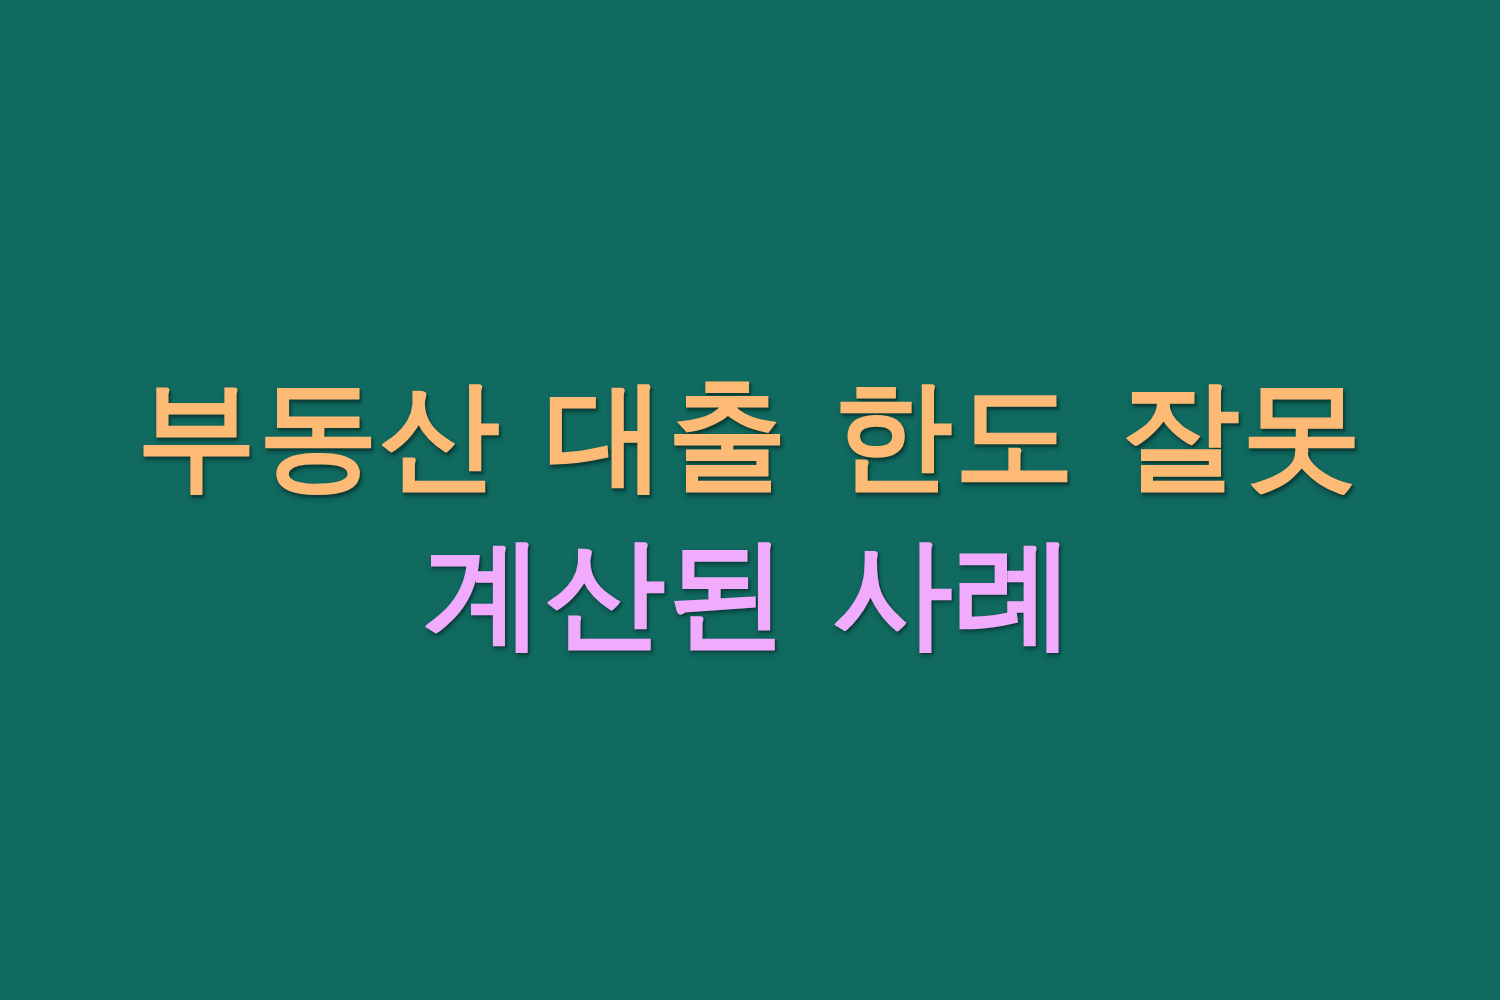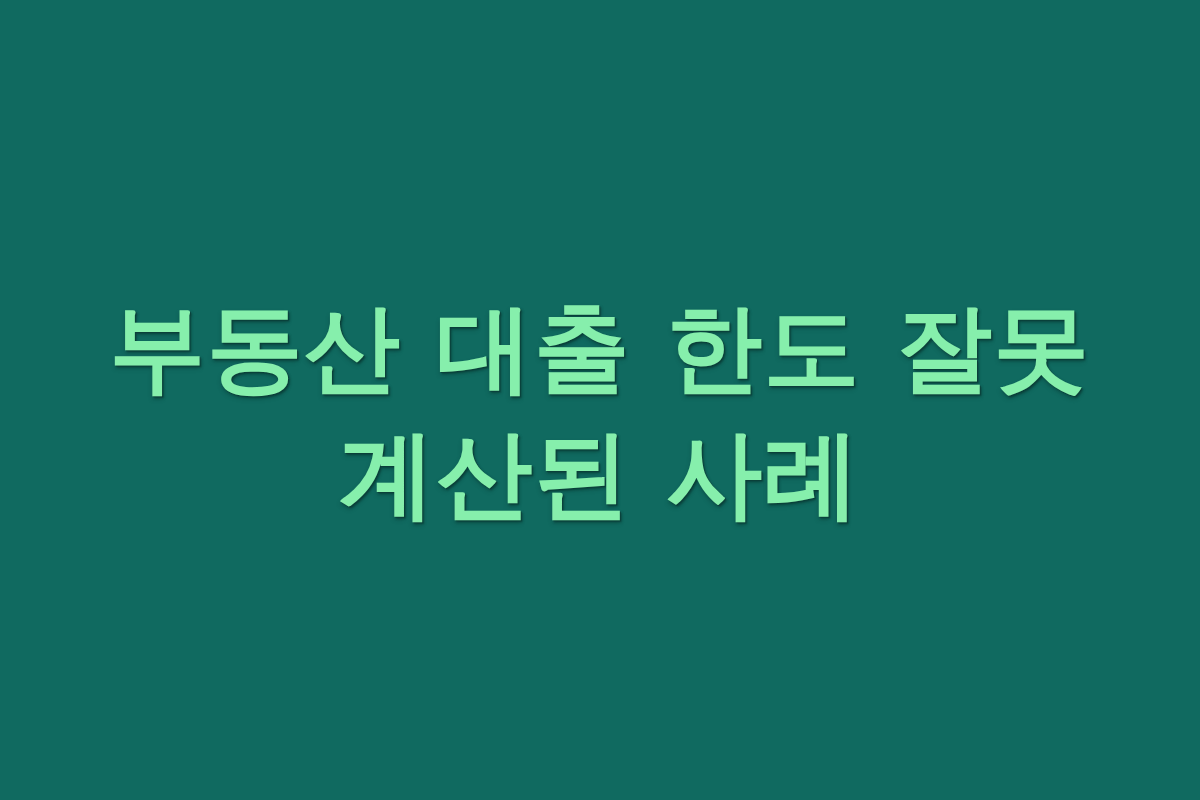--- a/index.html
+++ b/index.html
@@ -56,19 +56,19 @@
     margin-top: -6px;
   }
 </style>
 </head>
 <body>
 
 <div id="banner" style="background-color: rgb(16, 106, 96);">
 
   <div id="headline-block">
 
-    <span class="headline-line line-1" style="color: #86efac;">부동산 대출 한도 잘못</span>
+    <span class="headline-line line-1" style="color: #fdba74;">부동산 대출 한도 잘못</span>
 
-    <span class="headline-line line-2" style="color: #86efac;">계산된 사례</span>
+    <span class="headline-line line-2" style="color: #f0abfc;">계산된 사례</span>
 
   </div>
 
 </div>
 
 </body></html>

